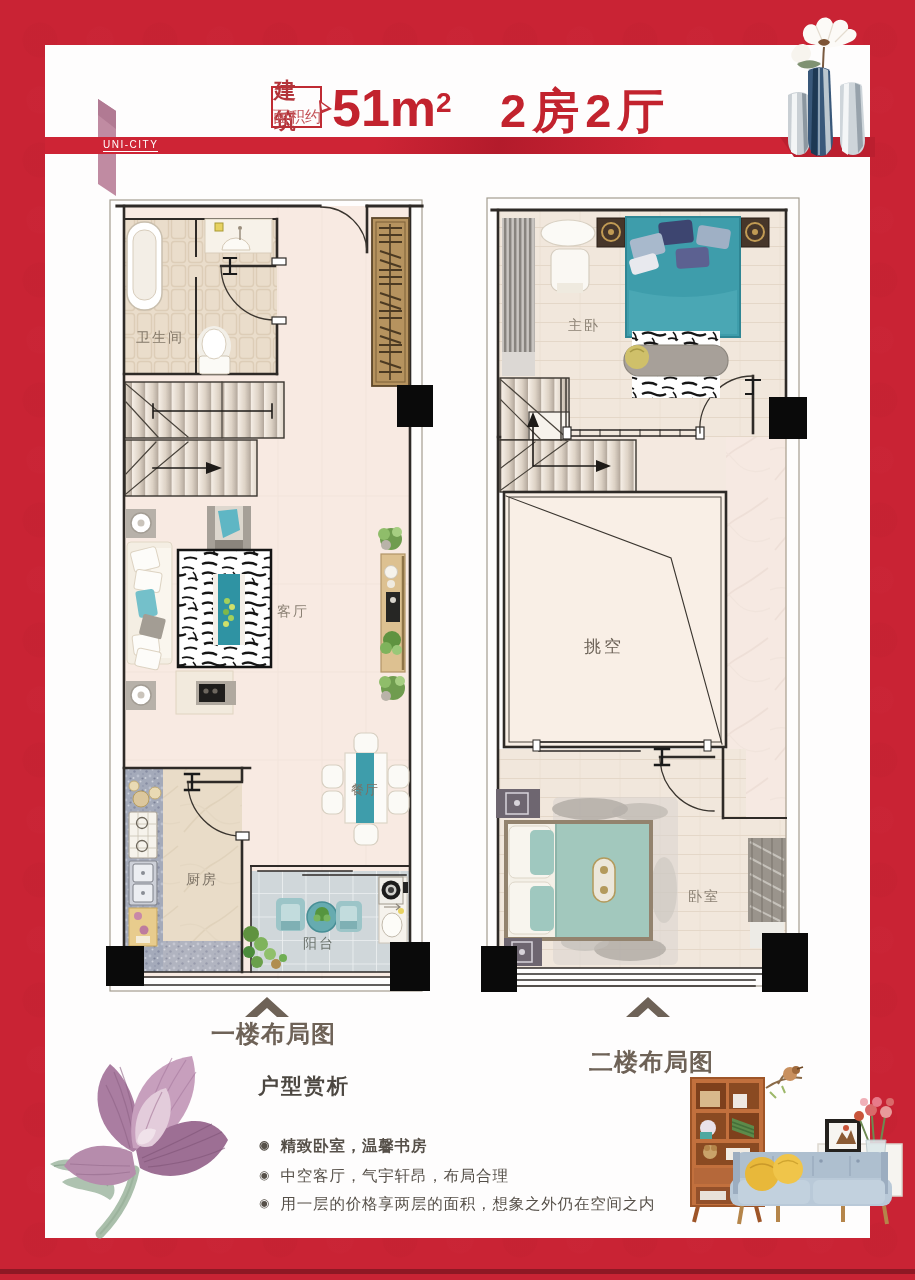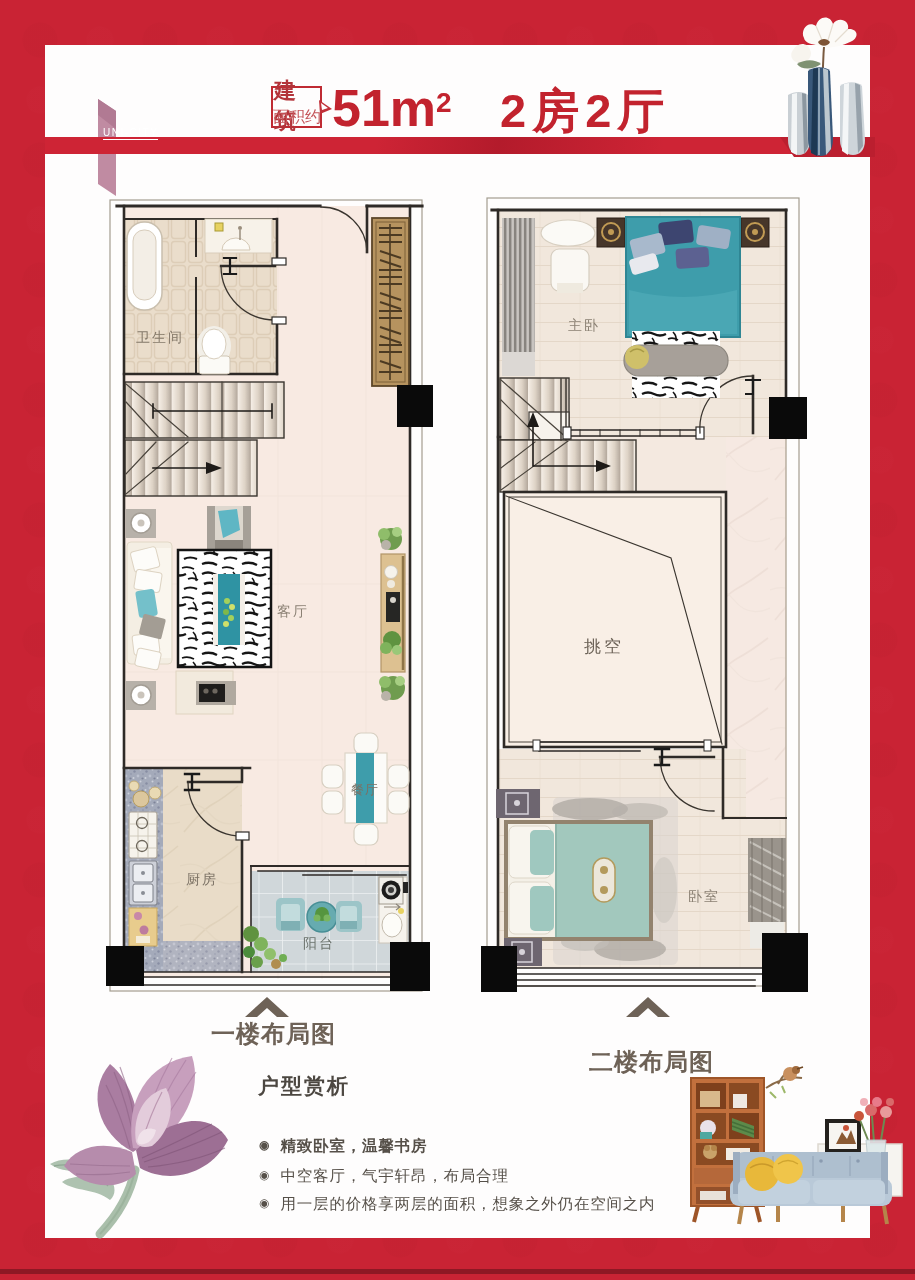--- a/index.html
+++ b/index.html
@@ -24,21 +24,21 @@
 
 <svg class="abs" style="left:88px;top:95px;" width="34" height="106" viewBox="0 0 34 106">
 <polygon points="10,4 28,16 28,101 10,89" fill="#c08ba2"></polygon>
 <polygon points="10,4 28,16 28,34 10,20" fill="#b17a93"></polygon>
 </svg>
 
 <div class="abs" style="left:45px;top:137px;width:825px;height:17px;background:#ce2435;"></div>
 
 <div class="abs" style="left:45px;top:137px;width:825px;height:17px;background:linear-gradient(100deg,transparent 40%,rgba(130,10,25,.35) 55%,transparent 75%);"></div>
 
-<div class="abs" style="left:103px;top:127px;color:#fff;font-size:10px;letter-spacing:1.5px;border-bottom:1px solid #fff;padding-bottom:1px;white-space:nowrap;">UNI-CITY</div>
+<div class="abs" style="left:103px;top:139px;color:#fff;font-size:10px;letter-spacing:1.5px;border-bottom:1px solid #fff;padding-bottom:1px;white-space:nowrap;">UNI-CITY</div>
 
 <div class="abs" style="left:271px;top:86px;width:47px;height:38px;border:2px solid #bf2b33;"></div>
 
 <svg class="abs" style="left:319px;top:100px;" width="14" height="16" viewBox="0 0 14 16">
       <polygon points="0,0 13,9 1,14" fill="#c03038"></polygon>
       <polygon points="2,3 9,8 3,10" fill="#fff"></polygon>
     </svg>
 
 <div class="abs" style="left:274px;top:76px;width:44px;color:#b3343a;font-size:22px;font-weight:bold;letter-spacing:1px;">建筑</div>
 

